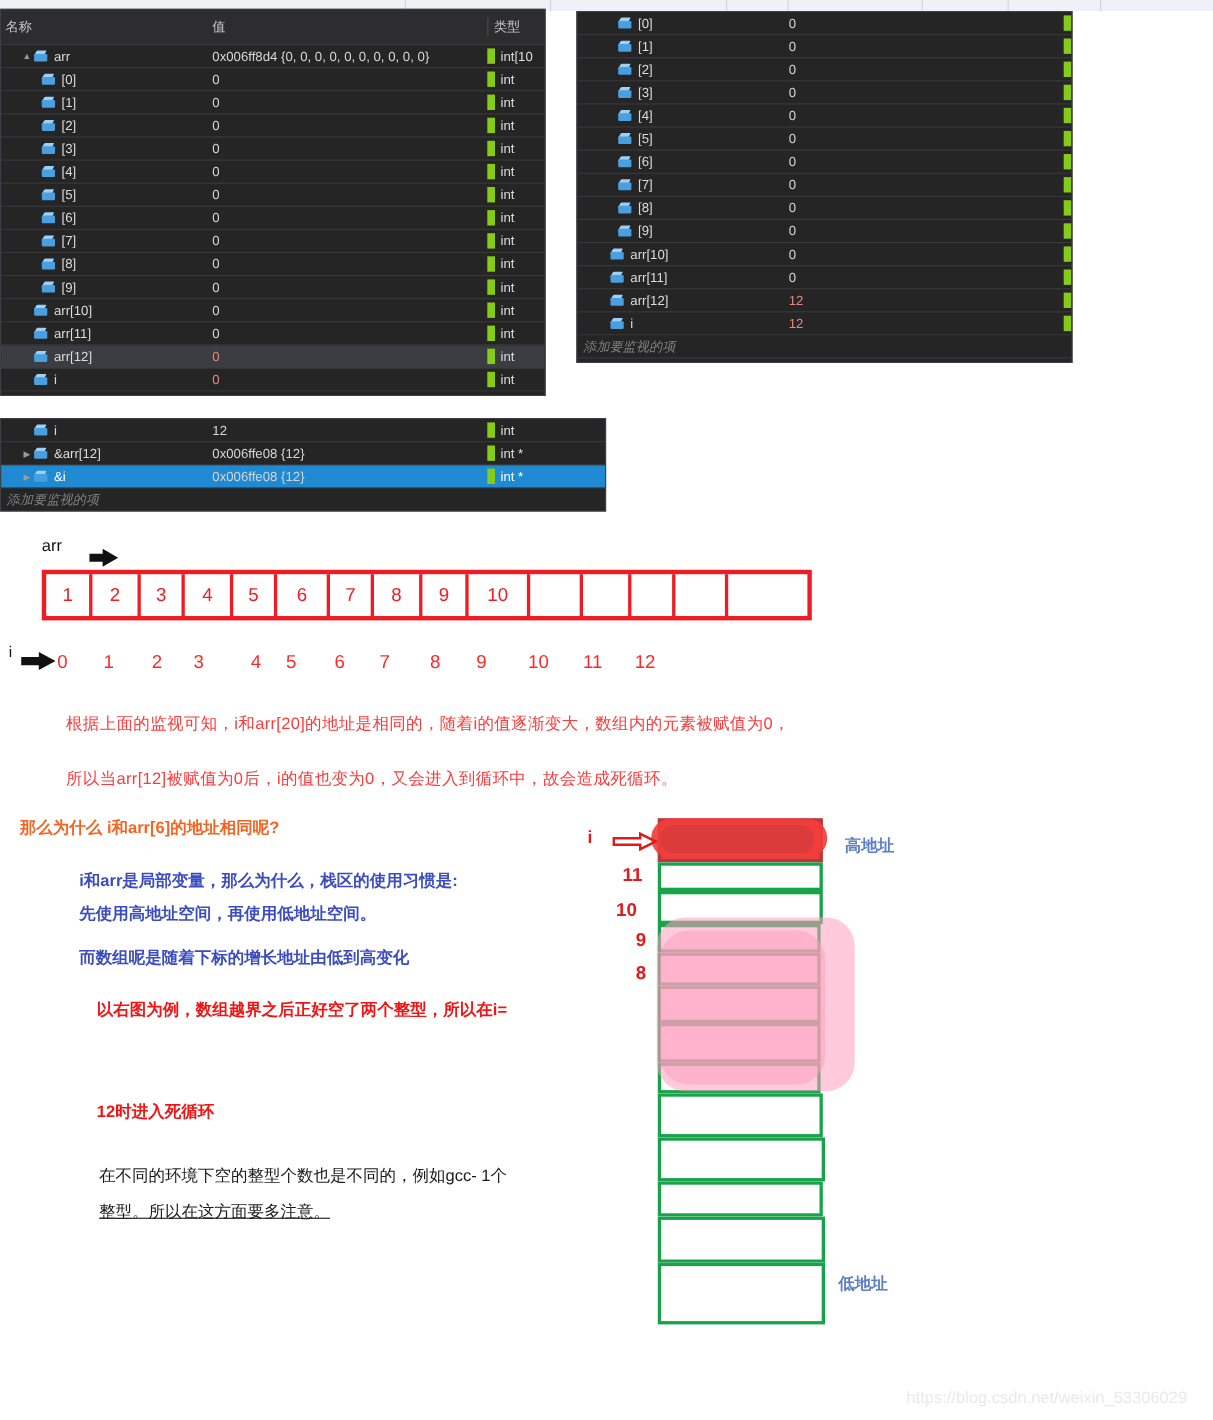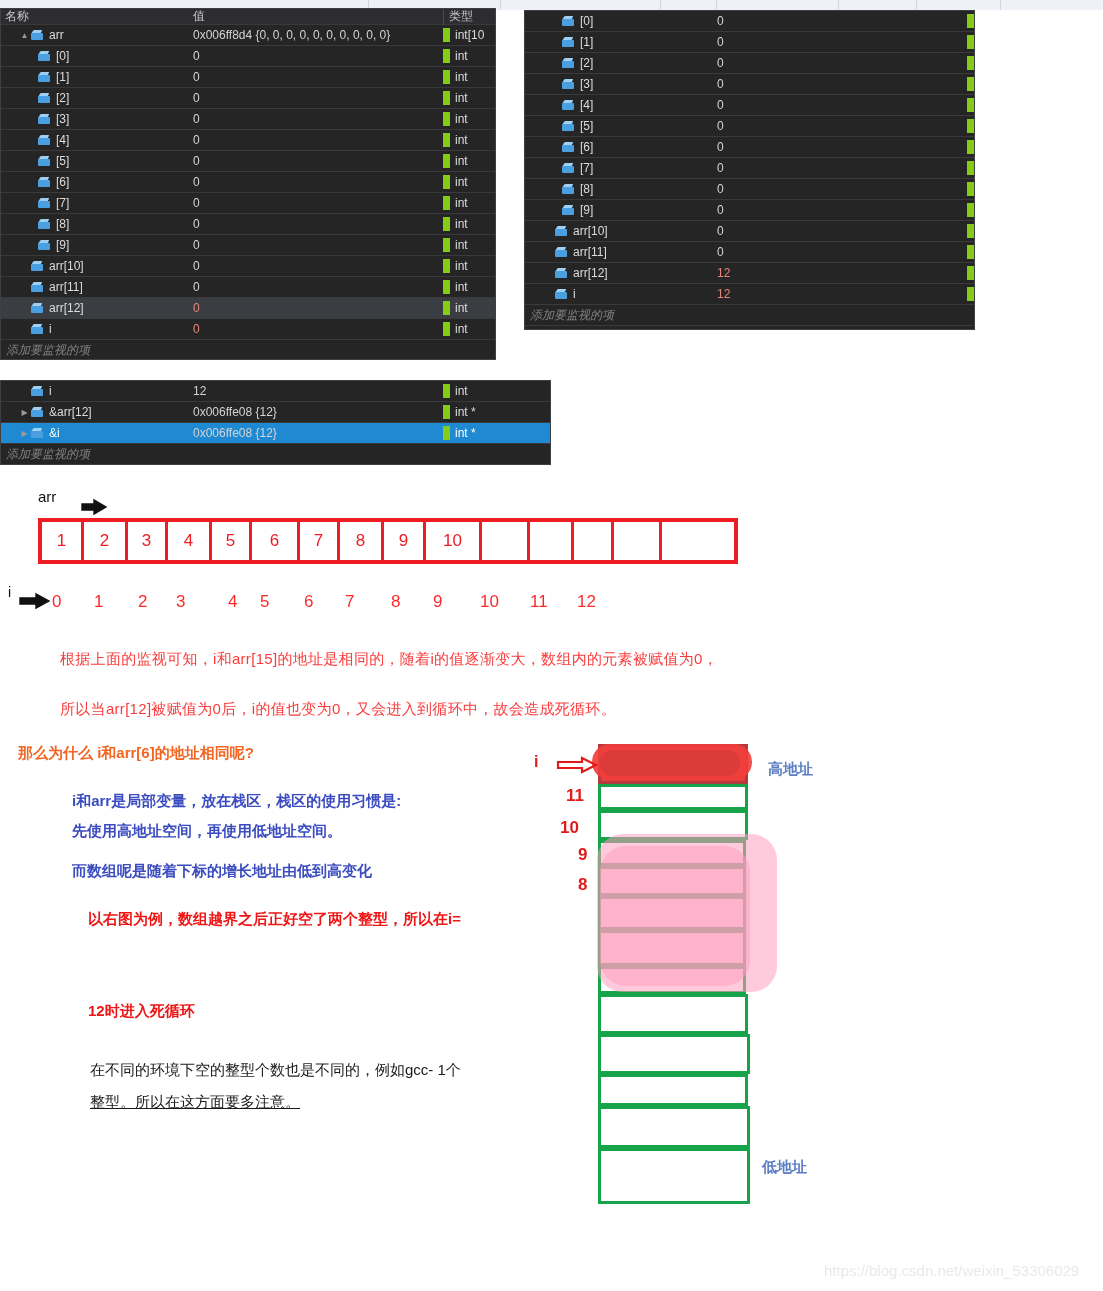--- a/index.html
+++ b/index.html
@@ -11,21 +11,21 @@
 
   
   .watch{
     position:absolute;background:#252526;color:#dcdcdc;
     font-family:"Liberation Sans","DejaVu Sans",sans-serif;
     font-size:12px;overflow:hidden;border:1px solid #3f3f46;
     box-sizing:border-box;
   }
   .wrow{display:flex;height:21px;align-items:center;
         border-bottom:1px solid #3a3a3c;box-sizing:border-box;}
-  .wrow.header{background:#2d2d30;color:#c8c8c8;height:16px;}
+  .wrow.header{background:#2d2d30;color:#c8c8c8;height:32px;}
   .wrow.sel{background:#3a3d41;}
   .wrow.selblue{background:#1f8ad2;color:#ffffff;}
   .cname{flex:0 0 187px;display:flex;align-items:center;
          padding-left:4px;box-sizing:border-box;overflow:hidden;white-space:nowrap;}
   .cval{flex:0 0 255px;padding-left:5px;box-sizing:border-box;
         overflow:hidden;white-space:nowrap;}
   .ctype{flex:1 1 auto;padding-left:5px;border-left:7px solid #84cc16;
          box-sizing:border-box;overflow:hidden;white-space:nowrap;}
   .wrow.header .ctype{border-left:1px solid #4a4a4d;}
   .val-num{color:#d4d4d4;}
@@ -498,26 +498,26 @@
     <div class="idxnum" style="left: 260px; top: 592px;">5</div>
     <div class="idxnum" style="left: 304px; top: 592px;">6</div>
     <div class="idxnum" style="left: 345px; top: 592px;">7</div>
     <div class="idxnum" style="left: 391px; top: 592px;">8</div>
     <div class="idxnum" style="left: 433px; top: 592px;">9</div>
     <div class="idxnum" style="left: 480px; top: 592px;">10</div>
     <div class="idxnum" style="left: 530px; top: 592px;">11</div>
     <div class="idxnum" style="left: 577px; top: 592px;">12</div>
   </div>
 
-<div class="tb t-red" style="left:60px;top:644px;">根据上面的监视可知，i和arr[15]的地址是相同的，随着i的值逐渐变大，数组内的元素被赋值为0，</div>
+<div class="tb t-red" style="left:60px;top:644px;">根据上面的监视可知，i和arr[20]的地址是相同的，随着i的值逐渐变大，数组内的元素被赋值为0，</div>
 <div class="tb t-red" style="left:60px;top:694px;">所以当arr[12]被赋值为0后，i的值也变为0，又会进入到循环中，故会造成死循环。</div>
 
 <div class="tb t-orange" style="left:18px;top:738px;">那么为什么 i和arr[6]的地址相同呢?</div>
 
-<div class="tb t-blue" style="left:72px;top:786px;">i和arr是局部变量，放在栈区，栈区的使用习惯是:</div>
+<div class="tb t-blue" style="left:72px;top:786px;">i和arr是局部变量，那么为什么，栈区的使用习惯是:</div>
 <div class="tb t-blue" style="left:72px;top:816px;">先使用高地址空间，再使用低地址空间。</div>
 <div class="tb t-blue" style="left:72px;top:856px;">而数组呢是随着下标的增长地址由低到高变化</div>
 
 <div class="tb t-redbold" style="left:88px;top:904px;">以右图为例，数组越界之后正好空了两个整型，所以在i=</div>
 <div class="tb t-redbold" style="left:88px;top:996px;">12时进入死循环</div>
 
 <div class="tb t-black" style="left:90px;top:1055px;">在不同的环境下空的整型个数也是不同的，例如gcc- 1个</div>
 <div class="tb t-black" style="left:90px;top:1087px;text-decoration:underline;">整型。所以在这方面要多注意。</div>
 
 <div class="stack" style="left:0;top:0;width:1103px;height:1291px;pointer-events:none;">

